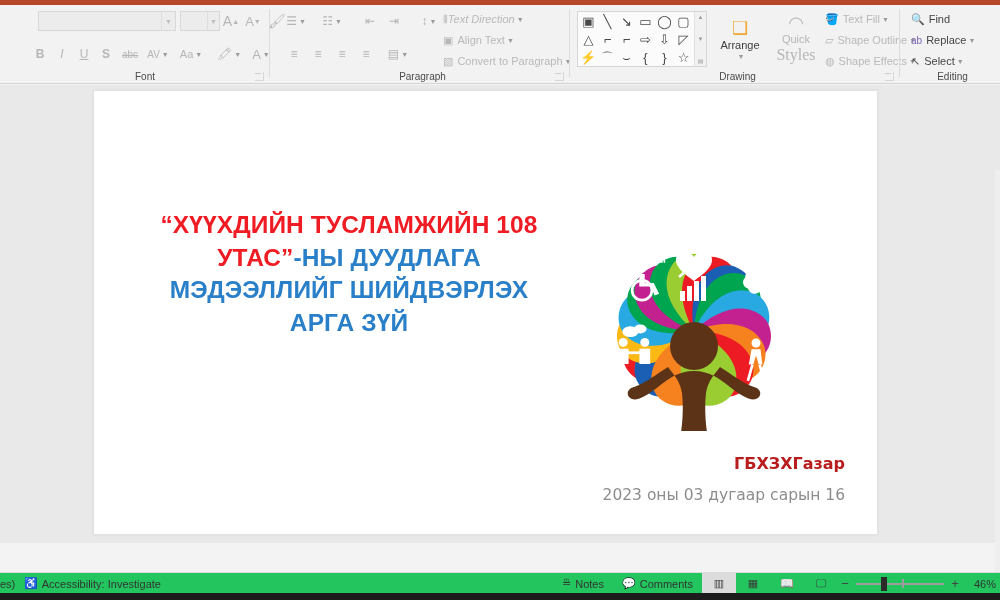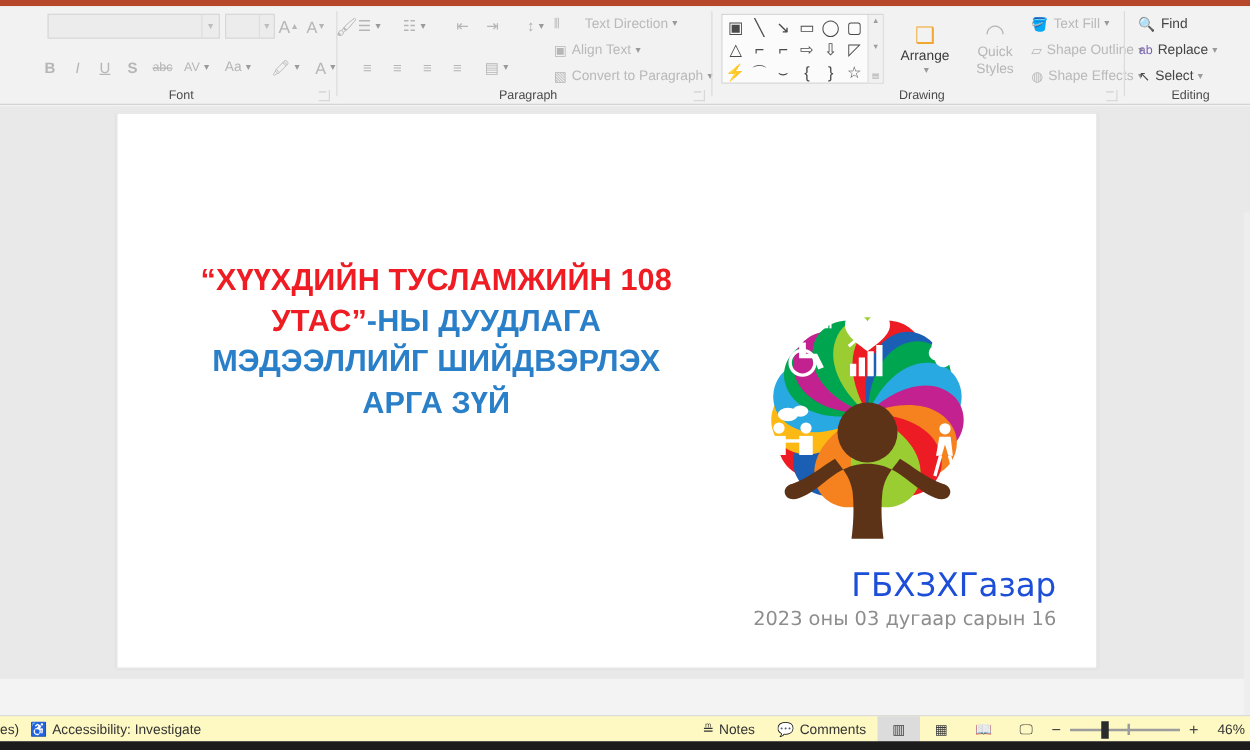--- a/index.html
+++ b/index.html
@@ -96,21 +96,21 @@
     position: absolute; left: 55px; top: 118px; width: 400px;
     text-align: center;
     font-size: 24.5px; font-weight: bold; line-height: 1.33;
     letter-spacing: .1px;
   }
   .t-red { color: #ef1c24; }
   .t-blue { color: #2a7fc9; font-weight: bold; }
 
   .footer-org {
     position: absolute; right: 32px; top: 363px;
-    font-size: 26px; color: #1d4ed8; font-weight: normal;
+    font-size: 16px; color: #b91c1c; font-weight: bold;
     font-family: "DejaVu Sans", sans-serif;
   }
   .footer-date {
     position: absolute; right: 32px; top: 395px;
     font-size: 15.5px; color: #8d8d8d;
     font-family: "DejaVu Sans", sans-serif;
   }
 
   
   .logo { position: absolute; left: 440px; top: 40px; width: 320px; height: 300px; }
@@ -122,21 +122,21 @@
     background: #eeeeee; border-top: 1px solid #dcdcdc;
   }
   .notes-text {
     position: absolute; left: 8px; top: 7px;
     font-size: 13px; color: #666;
   }
 
   
   .statusbar {
     position: absolute; left: 0; top: 572px; width: 1000px; height: 21px;
-    background: #fef9c3; border-top: 1px solid #dcdcdc;
+    background: #22c55e; border-top: 1px solid #dcdcdc;
     font-size: 11px; color: #333;
   }
   .sb-item { position: absolute; top: 0; height: 21px; display: flex; align-items: center; gap: 4px; }
   .sb-lang { left: 0; color: #333; }
   .sb-acc  { left: 24px; }
   .sb-notes { left: 562px; }
   .sb-comments { left: 622px; }
   .sb-views { position: absolute; left: 702px; top: 0; height: 21px; display: flex; }
   .vbtn {
     width: 34px; height: 21px; display: flex; align-items: center; justify-content: center;
@@ -259,21 +259,21 @@
       <div class="rbtn dim" style="left:80px; top:40px; width:22px; height:18px; font-size:12px;">
         <span>≡</span>
       </div>
       <div class="rbtn dim" style="left:110px; top:40px; width:26px; height:18px; font-size:12px;">
         <span>▤</span>
           <span class="caret">▼</span>
       </div>
 
       <div class="rbtn dim" style="left:168px; top:6px; height:16px;">
         <span style="font-size:11px;">⦀</span>
-        <span class="txtlbl" style="margin-left:20px;">Text Direction</span>
+        <span class="txtlbl" style="margin-left:0;font-style:italic;">Text Direction</span>
         <span class="caret">▼</span>
       </div>
       <div class="rbtn dim" style="left:168px; top:27px; height:16px;">
         <span style="font-size:11px;">▣</span>
         <span class="txtlbl" style="margin-left:4px;">Align Text</span>
         <span class="caret">▼</span>
       </div>
       <div class="rbtn dim" style="left:168px; top:48px; height:16px;">
         <span style="font-size:11px;">▧</span>
         <span class="txtlbl" style="margin-left:4px;">Convert to Paragraph</span>
@@ -314,21 +314,21 @@
 
       <div class="rbtn" style="left:138px; top:6px; width:54px; height:56px; flex-direction:column; gap:2px;">
         <span style="font-size:18px; line-height:1; color:#f0a830;">❑</span>
         <span style="font-size:11px; color:#3c3c3c;">Arrange</span>
         <span class="caret">▼</span>
       </div>
 
       <div class="rbtn dim" style="left:196px; top:6px; width:50px; height:56px; flex-direction:column; gap:1px;">
         <span style="font-size:18px; line-height:1;">◠</span>
         <span style="font-size:11px;">Quick</span>
-        <span style="font-size:11px;">Styles</span>
+        <span style="font-size:16px;font-family:Liberation Serif, serif;">Styles</span>
       </div>
 
       <div class="rbtn dim" style="left:250px; top:6px; height:16px;">
         <span style="font-size:11px;">🪣</span>
         <span class="txtlbl" style="margin-left:4px;">Text Fill</span>
         <span class="caret">▼</span>
       </div>
       <div class="rbtn dim" style="left:250px; top:27px; height:16px;">
         <span style="font-size:11px;">▱</span>
         <span class="txtlbl" style="margin-left:4px;">Shape Outline</span>

